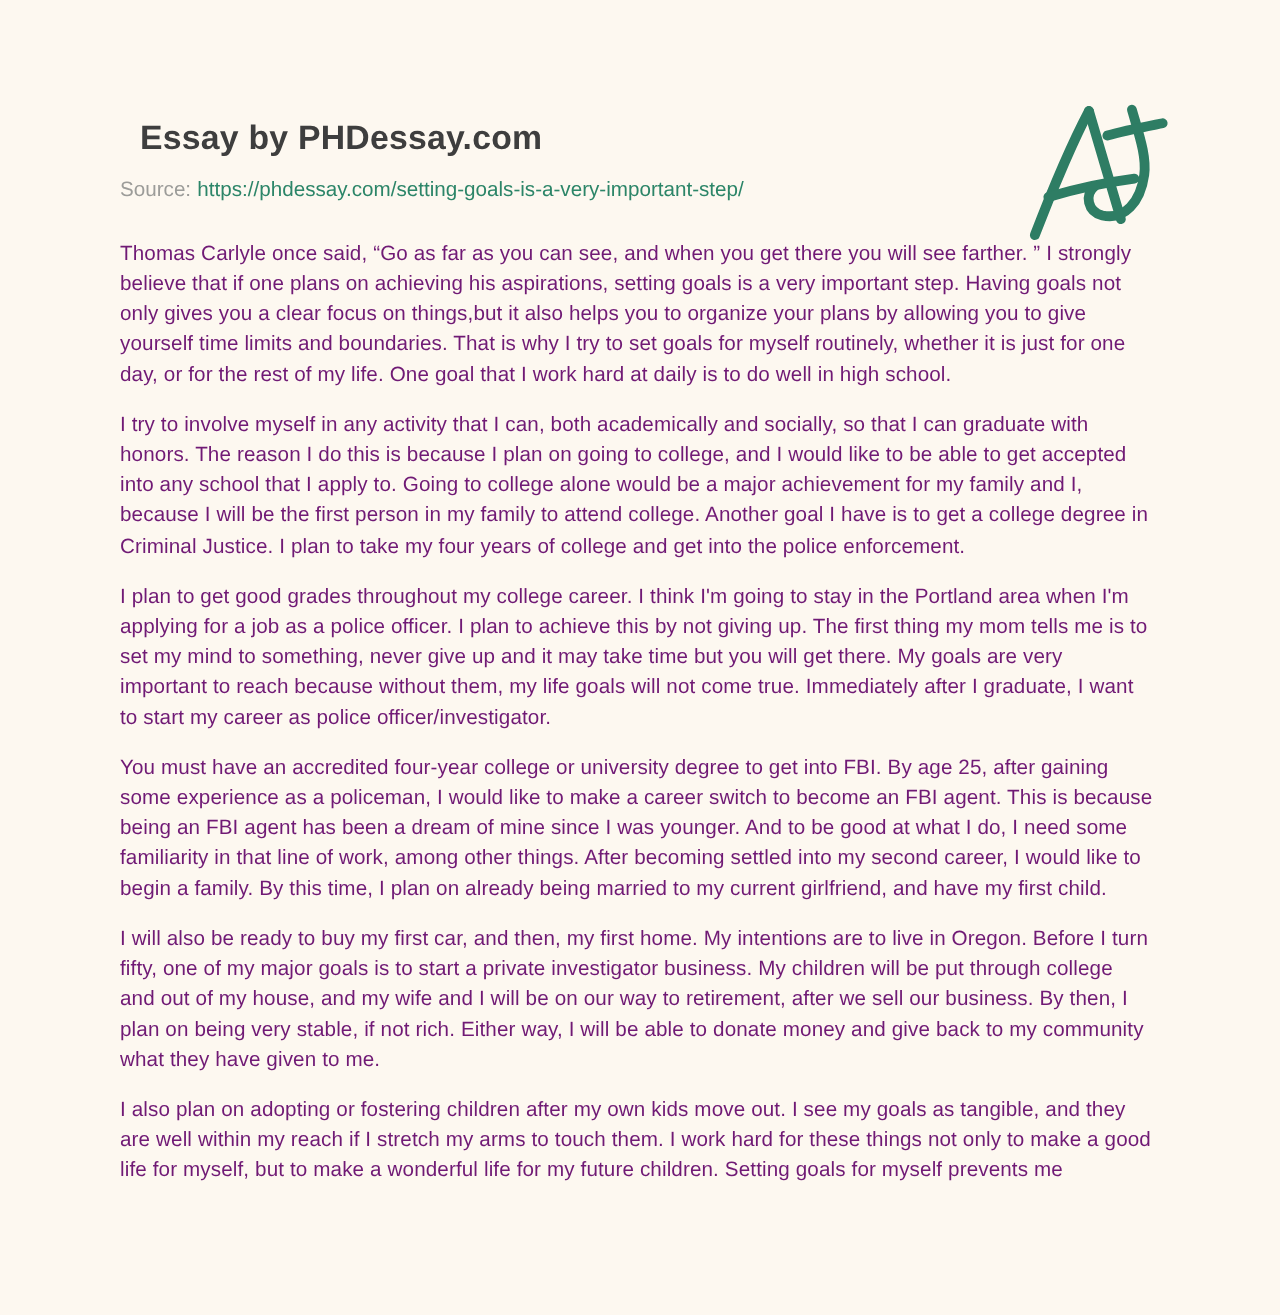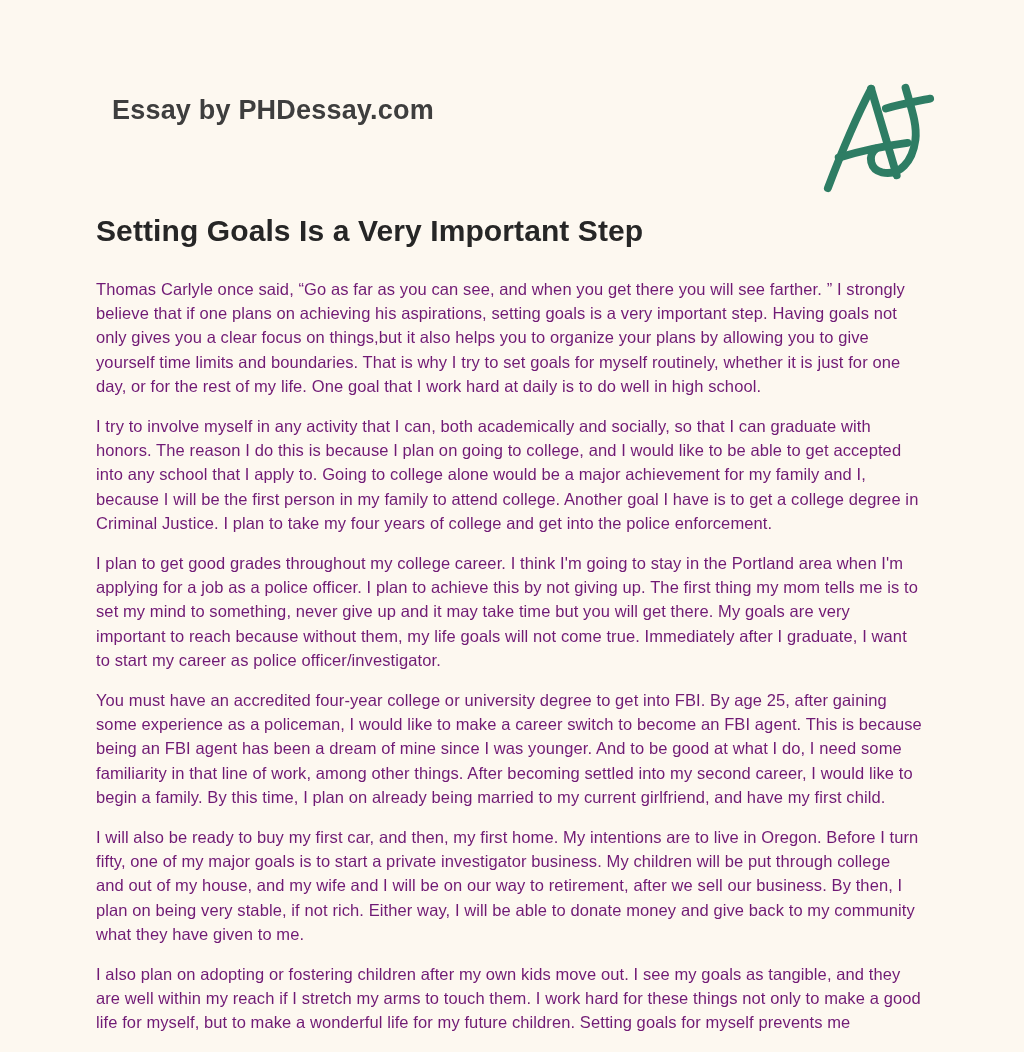--- a/index.html
+++ b/index.html
@@ -90,24 +90,26 @@
       <path d="M87 12 C 93 33 99 50 97 65 C 94 87 81 102 63 98 C 51 95 48 81 57 74"></path>
 
       <path d="M67 33 C 81 29 97 26 112 23"></path>
     </svg>
   </div>
 
   <div class="content">
 
     <header>
       <h1 class="brand">Essay by PHDessay.com</h1>
+      <p class="source-line">
+        <span>Source:</span><a class="source-link" href="#">https://phdessay.com/setting-goals-is-a-very-important-step/</a>
+      </p>
     </header>
 
     <main>
-      <h2 class="essay-title">Setting Goals Is a Very Important Step</h2>
       <div class="paragraphs">
           <p class="essay-paragraph">Thomas Carlyle once said, “Go as far as you can see, and when you get there you will see farther. ” I strongly believe that if one plans on achieving his aspirations, setting goals is a very important step. Having goals not only gives you a clear focus on things,but it also helps you to organize your plans by allowing you to give yourself time limits and boundaries. That is why I try to set goals for myself routinely, whether it is just for one day, or for the rest of my life. One goal that I work hard at daily is to do well in high school.</p>
           <p class="essay-paragraph">I try to involve myself in any activity that I can, both academically and socially, so that I can graduate with honors. The reason I do this is because I plan on going to college, and I would like to be able to get accepted into any school that I apply to. Going to college alone would be a major achievement for my family and I, because I will be the first person in my family to attend college. Another goal I have is to get a college degree in Criminal Justice. I plan to take my four years of college and get into the police enforcement.</p>
           <p class="essay-paragraph">I plan to get good grades throughout my college career. I think I'm going to stay in the Portland area when I'm applying for a job as a police officer. I plan to achieve this by not giving up. The first thing my mom tells me is to set my mind to something, never give up and it may take time but you will get there. My goals are very important to reach because without them, my life goals will not come true. Immediately after I graduate, I want to start my career as police officer/investigator.</p>
           <p class="essay-paragraph">You must have an accredited four-year college or university degree to get into FBI. By age 25, after gaining some experience as a policeman, I would like to make a career switch to become an FBI agent. This is because being an FBI agent has been a dream of mine since I was younger. And to be good at what I do, I need some familiarity in that line of work, among other things. After becoming settled into my second career, I would like to begin a family. By this time, I plan on already being married to my current girlfriend, and have my first child.</p>
           <p class="essay-paragraph">I will also be ready to buy my first car, and then, my first home. My intentions are to live in Oregon. Before I turn fifty, one of my major goals is to start a private investigator business. My children will be put through college and out of my house, and my wife and I will be on our way to retirement, after we sell our business. By then, I plan on being very stable, if not rich. Either way, I will be able to donate money and give back to my community what they have given to me.</p>
           <p class="essay-paragraph">I also plan on adopting or fostering children after my own kids move out. I see my goals as tangible, and they are well within my reach if I stretch my arms to touch them. I work hard for these things not only to make a good life for myself, but to make a wonderful life for my future children. Setting goals for myself prevents me</p>
         </div>
     </main>
 

